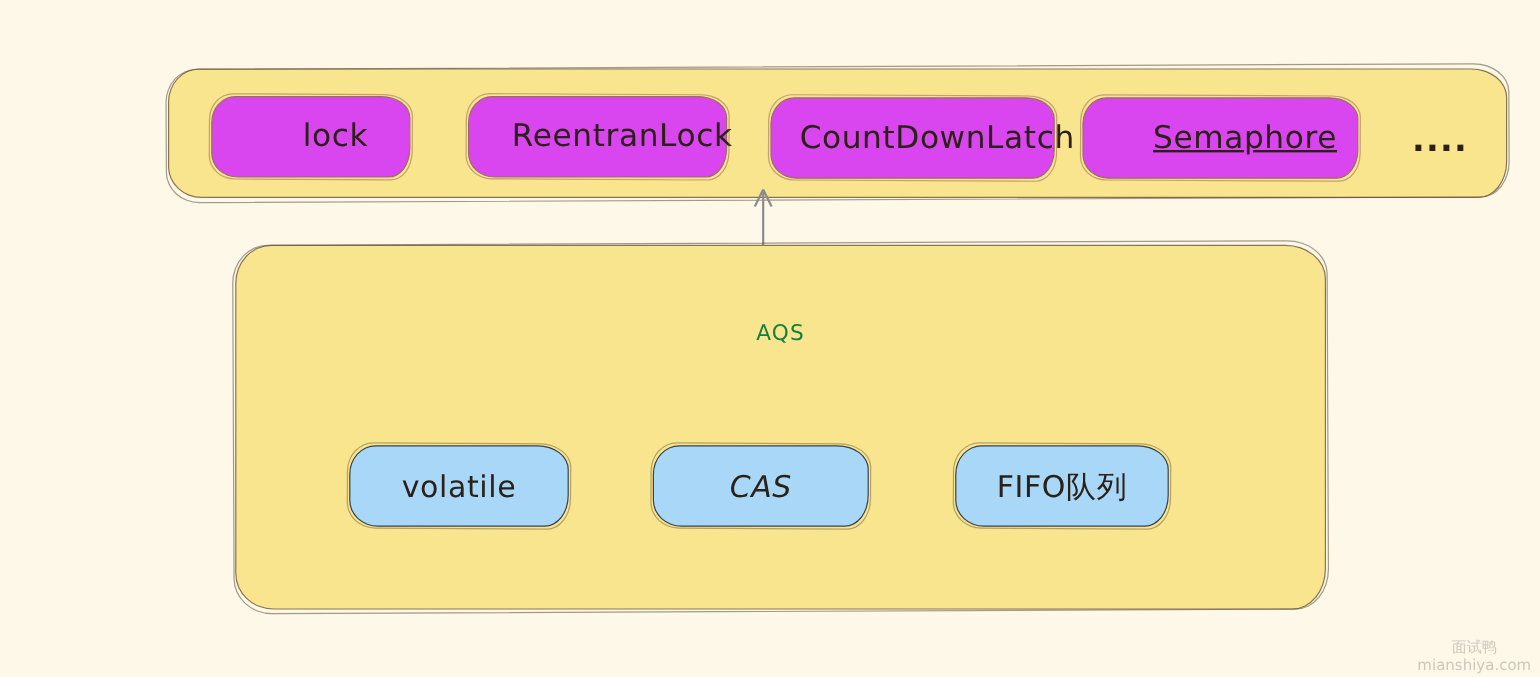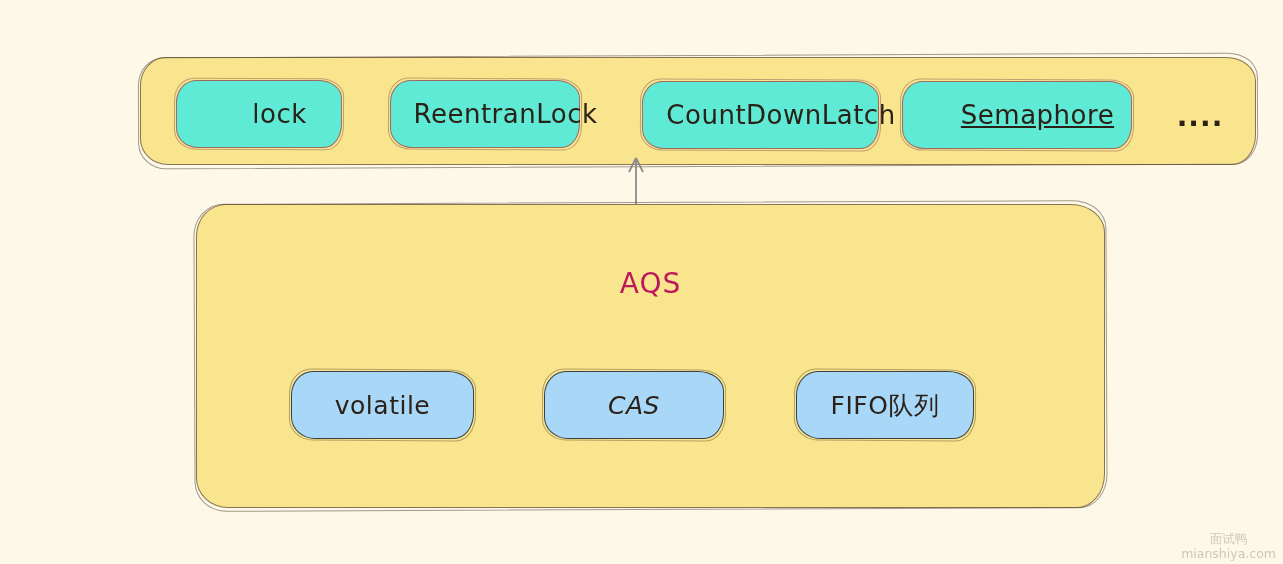--- a/index.html
+++ b/index.html
@@ -40,21 +40,21 @@
   }
   .chip {
     display: flex;
     align-items: center;
     justify-content: center;
     color: #2b2118;
     letter-spacing: 0.5px;
     box-sizing: border-box;
   }
   .chip-pink {
-    background: #5eead4;
+    background: #d946ef;
     border: 1.6px solid #9c6b63;
     border-radius: 20px 24px 18px 22px / 22px 18px 24px 20px;
     font-size: 26px;
     padding-left: 41px;
   }
   .chip-pink.sketch::after {
     border-color: rgba(140, 90, 85, 0.5);
     transform: rotate(0.3deg);
   }
   .chip-blue {
@@ -66,21 +66,21 @@
   .chip-blue.sketch::after {
     border-color: rgba(120, 105, 60, 0.55);
     transform: rotate(0.35deg);
   }
   
   .top-container {
     left: 140px; top: 57px;
     width: 1116px; height: 108px;
   }
   .chip-lock            { left: 176px; top: 80px; width: 166px; height: 68px; }
-  .chip-reentranlock    { left: 390px; top: 80px; width: 190px; height: 68px; }
+  .chip-reentranlock    { left: 390px; top: 80px; width: 216px; height: 68px; }
   .chip-countdownlatch  { left: 642px; top: 81px; width: 237px; height: 68px; }
   .chip-semaphore       { left: 902px; top: 81px; width: 230px; height: 68px; text-decoration: underline; }
   .ellipsis {
     position: absolute;
     left: 1160px; top: 96px;
     width: 80px; height: 40px;
     display: flex; align-items: center; justify-content: center;
     font-size: 28px; font-weight: bold;
     color: #2b2118; letter-spacing: 1px;
   }
@@ -94,22 +94,22 @@
     width: 909px; height: 304px;
     background: #fae58f;
     border: 1.6px solid #897452;
     border-radius: 30px 34px 28px 32px / 32px 28px 34px 30px;
   }
   .aqs-title {
     position: absolute;
     left: 0; top: 62px;
     width: 100%;
     text-align: center;
-    font-size: 28px;
-    color: #be185d;
+    font-size: 18px;
+    color: #15803d;
     letter-spacing: 1px;
   }
   .chip-volatile  { left: 94px;  top: 166px; width: 183px; height: 68px; }
   .chip-cas       { left: 347px; top: 166px; width: 180px; height: 68px; font-style: italic; }
   .chip-fifo      { left: 599px; top: 166px; width: 178px; height: 68px; }
   
   .watermark {
     position: absolute;
     right: 7px; bottom: 3px;
     text-align: center;

